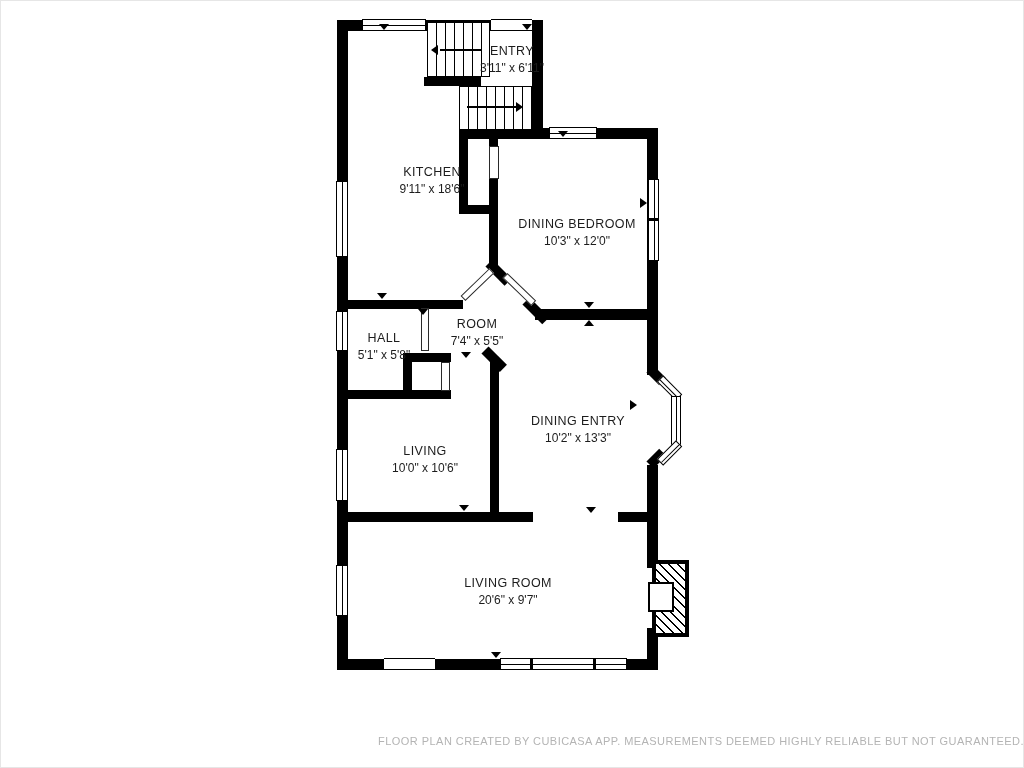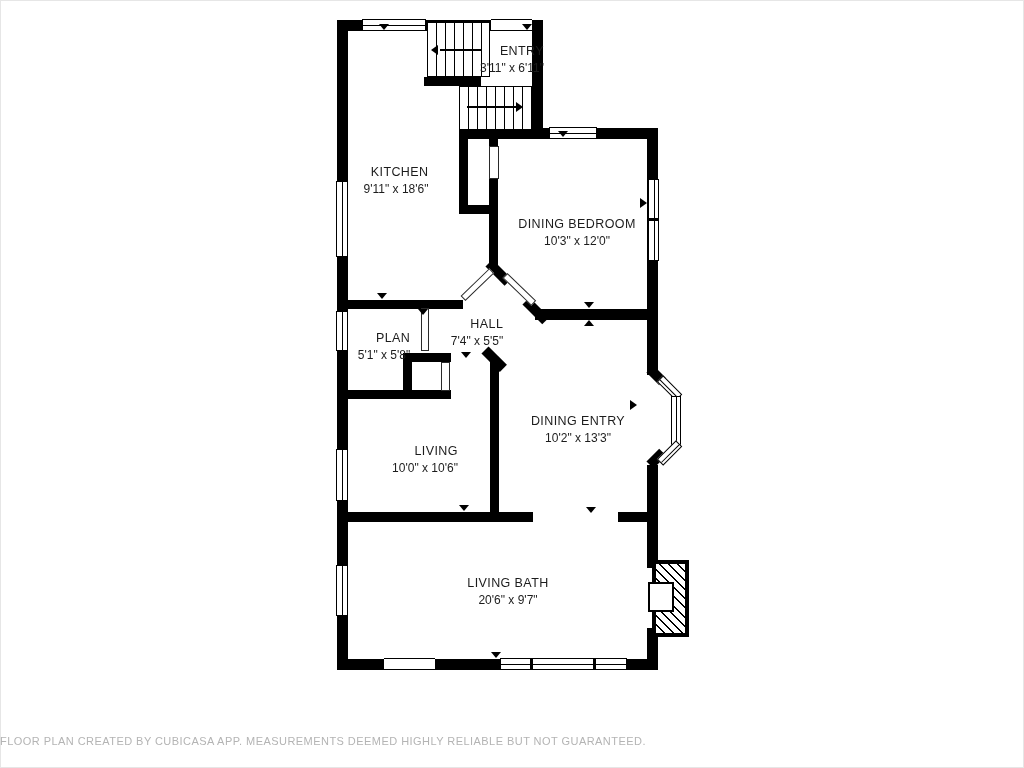--- a/index.html
+++ b/index.html
@@ -26,23 +26,23 @@
   .tri-down{border-left:5px solid transparent;border-right:5px solid transparent;border-top:6px solid #000;}
   .tri-up{border-left:5px solid transparent;border-right:5px solid transparent;border-bottom:6px solid #000;}
   .tri-right{border-top:5px solid transparent;border-bottom:5px solid transparent;border-left:7px solid #000;}
   .tri-left{border-top:5px solid transparent;border-bottom:5px solid transparent;border-right:7px solid #000;}
   
   .fireplace{position:absolute;border:4px solid #000;box-sizing:border-box;
              background:repeating-linear-gradient(45deg,#fff 0 5px,#000 5px 6.5px);}
   .firebox{position:absolute;background:#fff;border:2px solid #000;box-sizing:border-box;}
   
   .room{position:absolute;transform:translateX(-50%);text-align:center;color:#1c1c1c;white-space:nowrap;z-index:30;}
-  .room .nm{font-size:12.5px;letter-spacing:.4px;text-align:right;}
+  .room .nm{font-size:12.5px;letter-spacing:.4px;}
   .room .dm{font-size:12px;margin-top:3px;}
-  .footer{position:absolute;left:0;right:0;top:735px;text-align:left;
+  .footer{position:absolute;left:0;right:0;top:735px;text-align:right;
           font-size:11px;color:#b4b4b4;letter-spacing:.45px;z-index:30;}
   .z2{z-index:10;} .z3{z-index:20;}
 </style>
 </head>
 <body>
 
 <div class="frame"></div>
 
 <div class="w" style="left:337px;top:20px;width:11px;height:650px"></div>
 <div class="w" style="left:337px;top:20px;width:206px;height:11px"></div>
@@ -119,42 +119,42 @@
 <div class="tri tri-down z3" style="left:586px;top:507px"></div>
 <div class="tri tri-down z3" style="left:491px;top:652px"></div>
 
 <div class="fireplace z2" style="left:652px;top:560px;width:37px;height:77px"></div>
 <div class="firebox z3" style="left:648px;top:582px;width:26px;height:30px"></div>
 
 <div class="room" style="left:512px;top:44px">
   <div class="nm">ENTRY</div>
   <div class="dm">3'11" x 6'11"</div>
 </div>
-<div class="room" style="left:396px;top:165px">
+<div class="room" style="left:432px;top:165px">
   <div class="nm">KITCHEN</div>
   <div class="dm">9'11" x 18'6"</div>
 </div>
 <div class="room" style="left:577px;top:217px">
   <div class="nm">DINING BEDROOM</div>
   <div class="dm">10'3" x 12'0"</div>
 </div>
 <div class="room" style="left:477px;top:317px">
-  <div class="nm">HALL</div>
+  <div class="nm">ROOM</div>
   <div class="dm">7'4" x 5'5"</div>
 </div>
 <div class="room" style="left:384px;top:331px">
-  <div class="nm">PLAN</div>
+  <div class="nm">HALL</div>
   <div class="dm">5'1" x 5'8"</div>
 </div>
 <div class="room" style="left:425px;top:444px">
   <div class="nm">LIVING</div>
   <div class="dm">10'0" x 10'6"</div>
 </div>
 <div class="room" style="left:578px;top:414px">
   <div class="nm">DINING ENTRY</div>
   <div class="dm">10'2" x 13'3"</div>
 </div>
 <div class="room" style="left:508px;top:576px">
-  <div class="nm">LIVING BATH</div>
+  <div class="nm">LIVING ROOM</div>
   <div class="dm">20'6" x 9'7"</div>
 </div>
 
 <div class="footer">FLOOR PLAN CREATED BY CUBICASA APP. MEASUREMENTS DEEMED HIGHLY RELIABLE BUT NOT GUARANTEED.</div>
 
 </body></html>

